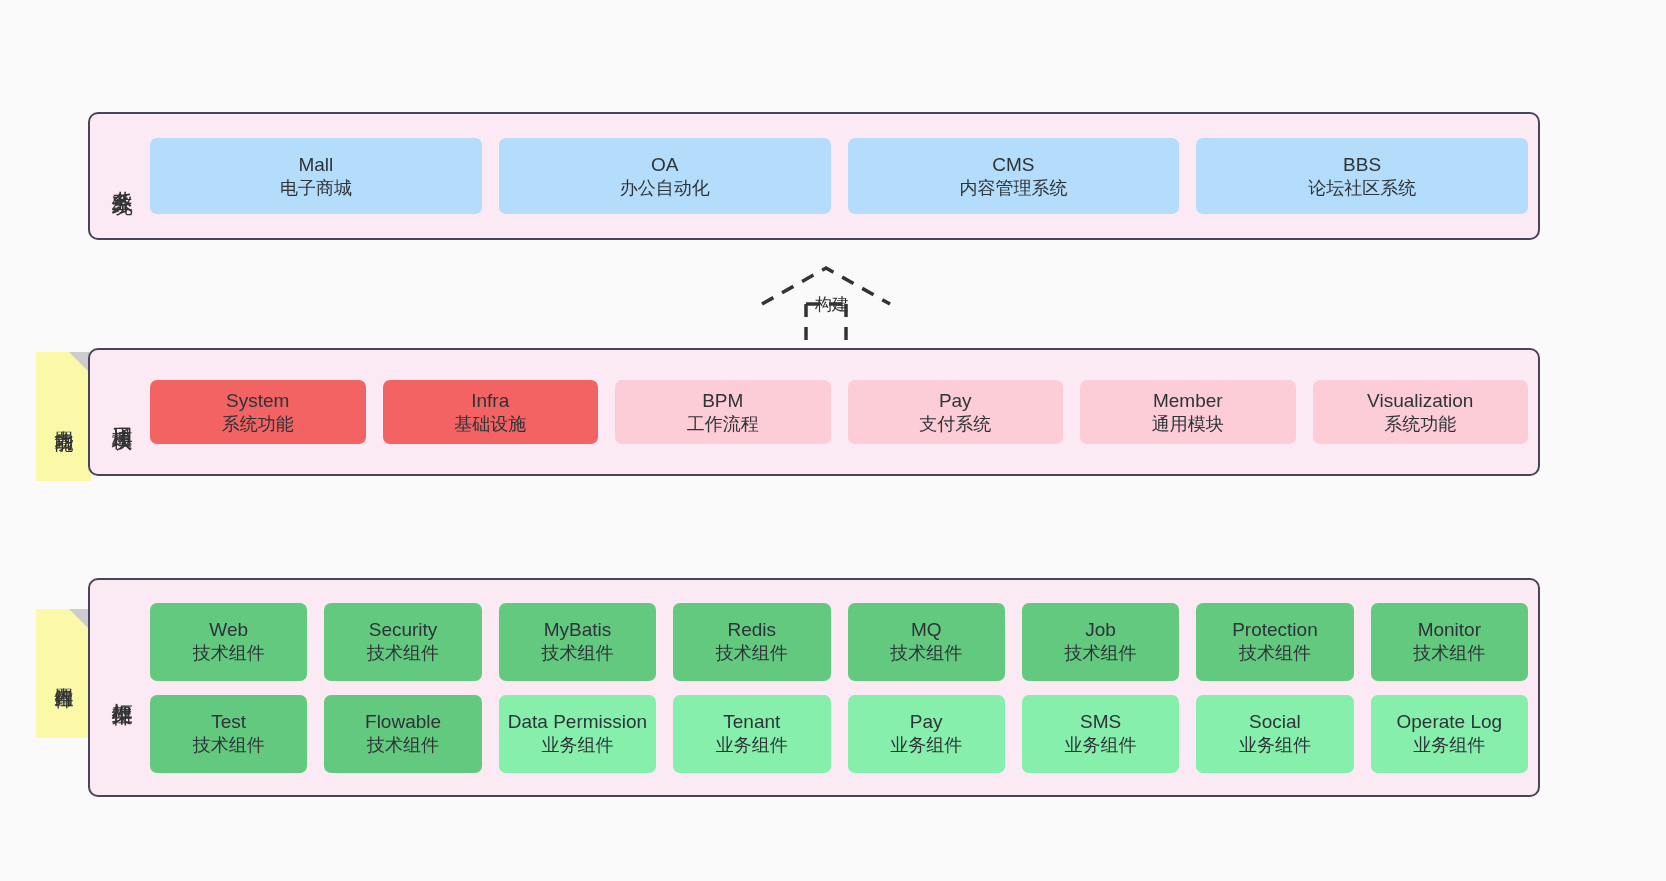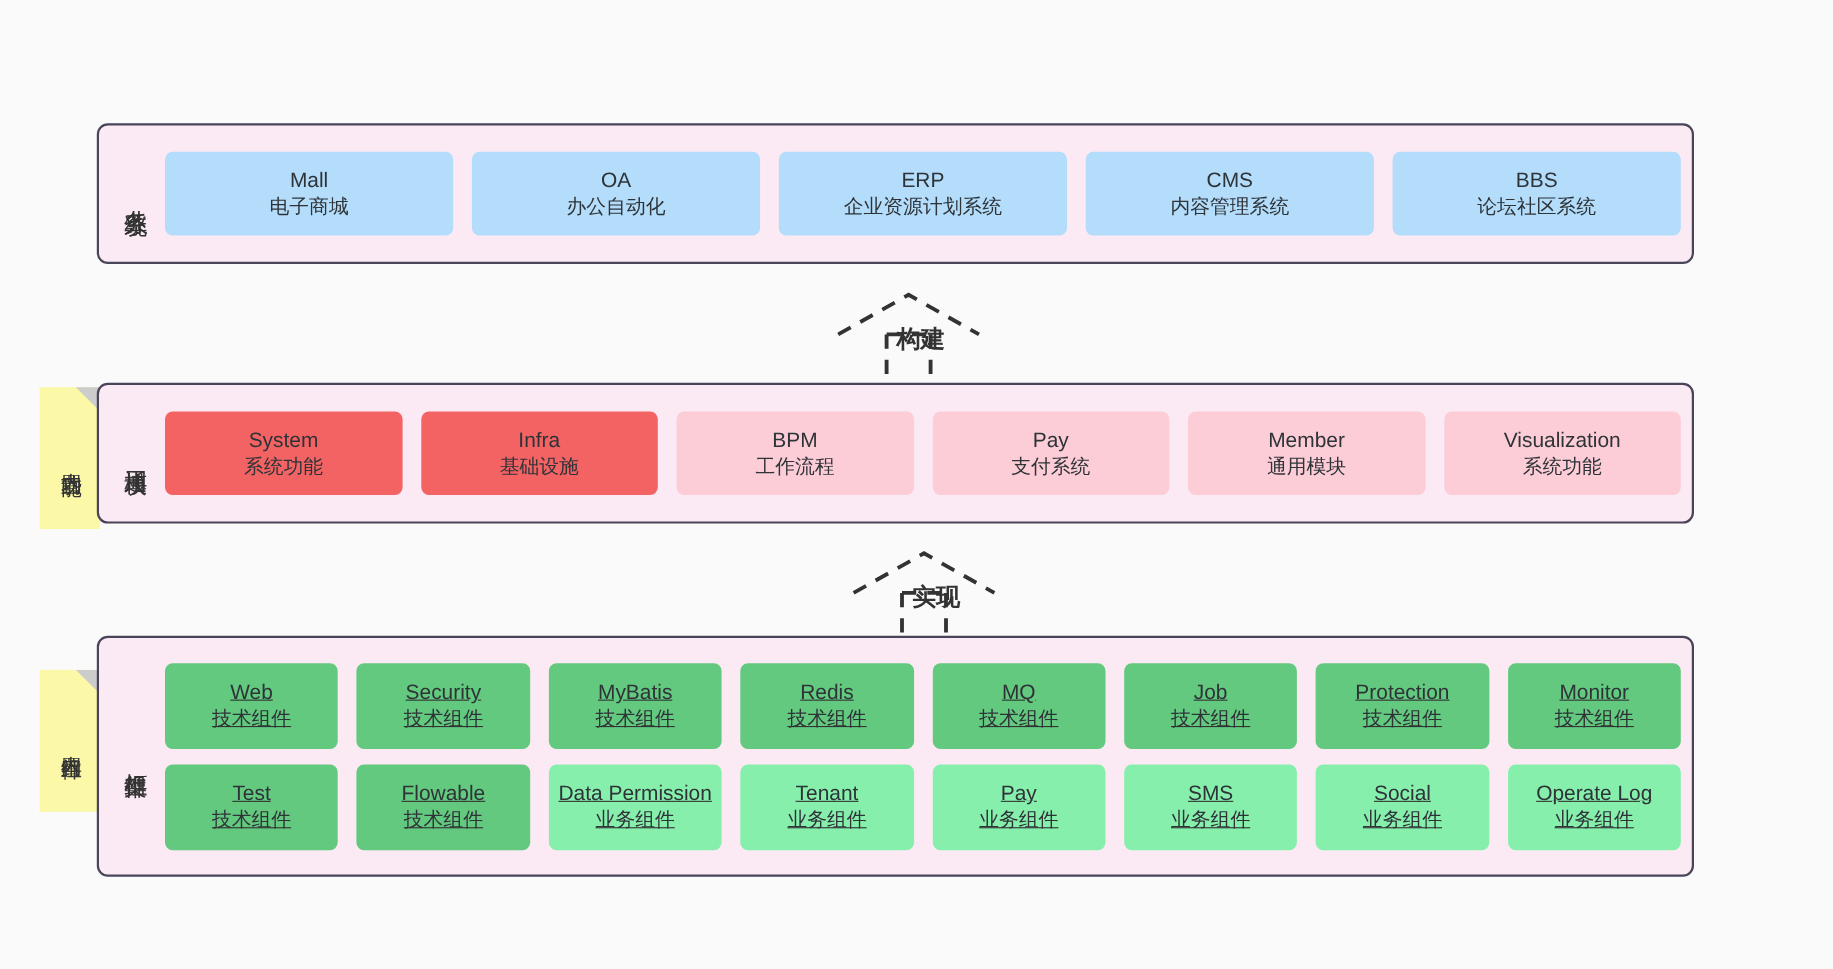--- a/index.html
+++ b/index.html
@@ -77,22 +77,22 @@
   .c-pink      { background: #fccdd6; }
   .c-green     { background: #63c97f; }
   .c-lgreen    { background: #86efac; }
 
   
   #layer-business { left: 88px;  top: 112px; width: 1452px; height: 128px; }
   #layer-modules  { left: 88px;  top: 348px; width: 1452px; height: 128px; }
   #layer-frame    { left: 88px;  top: 578px; width: 1452px; height: 219px; }
 
   #layer-business .card { height: 76px; }
-  #layer-modules  .card { height: 76px; }
-  #layer-frame    .card { height: 78px; text-decoration: underline; }
+  #layer-modules  .card { height: 64px; }
+  #layer-frame    .card { height: 78px; }
 
   
   .note {
     position: absolute;
     width: 55px;
     background: #fbf8a8;
     font-size: 19px;
     line-height: 1.1;
     letter-spacing: 1px;
     color: #333;
@@ -110,25 +110,24 @@
     border-left: 22px solid transparent;
     border-top: 22px solid #cccccc;
   }
   #note-functions  { left: 36px; top: 352px; height: 129px; }
   #note-components { left: 36px; top: 609px; height: 129px; }
 
   
   .relation { position: absolute; }
   .relation .rel-label {
     position: absolute;
-    font-size: 22px;
+    font-size: 17px;
     color: #333;
     background: transparent;
     white-space: nowrap;
-    font-weight: bold;
   }
   #rel-build  { left: 752px; top: 252px; width: 180px; height: 100px; }
   #rel-build .rel-label  { left: 63px; top: 41px; }
   #rel-impl   { left: 766px; top: 487px; width: 180px; height: 100px; }
   #rel-impl  .rel-label  { left: 63px; top: 41px; }
 </style>
 </head>
 <body>
 
 <div id="canvas">
@@ -137,24 +136,20 @@
     <div class="layer-label">业务系统</div>
     <div class="layer-body">
       <div class="row">
         <div class="card c-blue">
           <span class="t1">Mall</span>
           <span class="t2">电子商城</span>
         </div>
         <div class="card c-blue">
           <span class="t1">OA</span>
           <span class="t2">办公自动化</span>
-        </div>
-        <div class="card c-blue">
-          <span class="t1">ERP</span>
-          <span class="t2">企业资源计划系统</span>
         </div>
         <div class="card c-blue">
           <span class="t1">CMS</span>
           <span class="t2">内容管理系统</span>
         </div>
         <div class="card c-blue">
           <span class="t1">BBS</span>
           <span class="t2">论坛社区系统</span>
         </div>
       </div>
@@ -201,29 +196,20 @@
           <span class="t2">通用模块</span>
         </div>
         <div class="card c-pink">
           <span class="t1">Visualization</span>
           <span class="t2">系统功能</span>
         </div>
       </div>
     </div>
   </div>
 
-  <div class="relation" id="rel-impl">
-    <svg width="180" height="100" viewBox="0 0 180 100">
-      <path d="M 10 52 L 74 16 L 138 52" fill="none" stroke="#333333" stroke-width="3.5" stroke-dasharray="13 10" stroke-linecap="butt"></path>
-      <path d="M 54 52 L 54 100" fill="none" stroke="#333333" stroke-width="3.5" stroke-dasharray="13 10"></path>
-      <path d="M 94 52 L 94 100" fill="none" stroke="#333333" stroke-width="3.5" stroke-dasharray="13 10"></path>
-      <path d="M 54 52 L 94 52" fill="none" stroke="#333333" stroke-width="3.5" stroke-dasharray="13 10"></path>
-    </svg>
-    <span class="rel-label">实现</span>
-  </div>
 
   <div class="note" id="note-components">
     <span class="fold"></span>
     <span>内置组件</span>
   </div>
 
   <div class="layer" id="layer-frame">
     <div class="layer-label">框架组件</div>
     <div class="layer-body">
 

